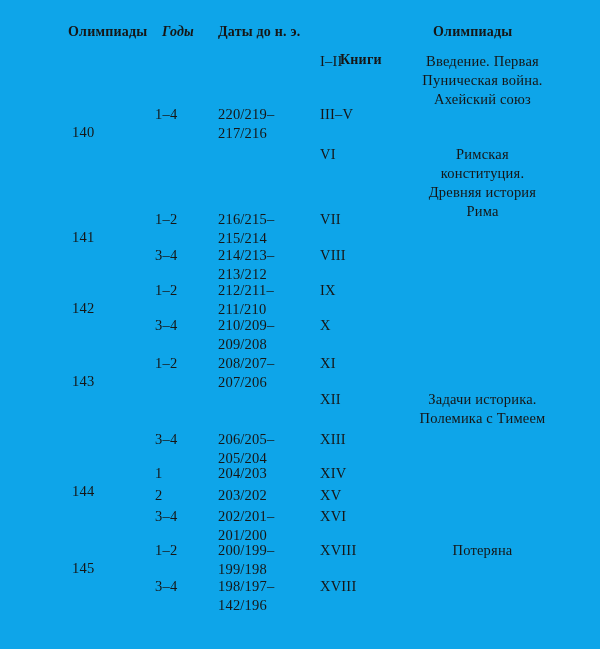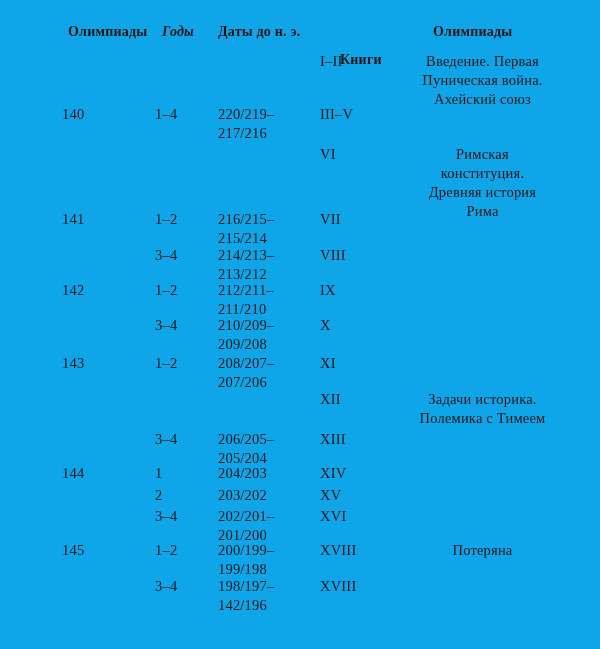--- a/index.html
+++ b/index.html
@@ -36,21 +36,21 @@
     height: 0;
   }
   .cell {
     position: absolute;
     top: 0;
     font-size: 14.5px;
     line-height: 19px;
     letter-spacing: 0.2px;
     white-space: pre-line;
   }
-  .c-olympiad { left: 62px; }
+  .c-olympiad { left: 72px; margin-top: 18px; }
   .c-years    { left: 155px; text-align: right; }
   .c-dates    { left: 218px; width: 90px; }
   .c-books    { left: 320px; font-family: Liberation Serif, serif; }
   .c-content  { left: 410px; width: 145px; text-align: center; }
 </style>
 </head>
 <body>
 
 <div class="page">
 

